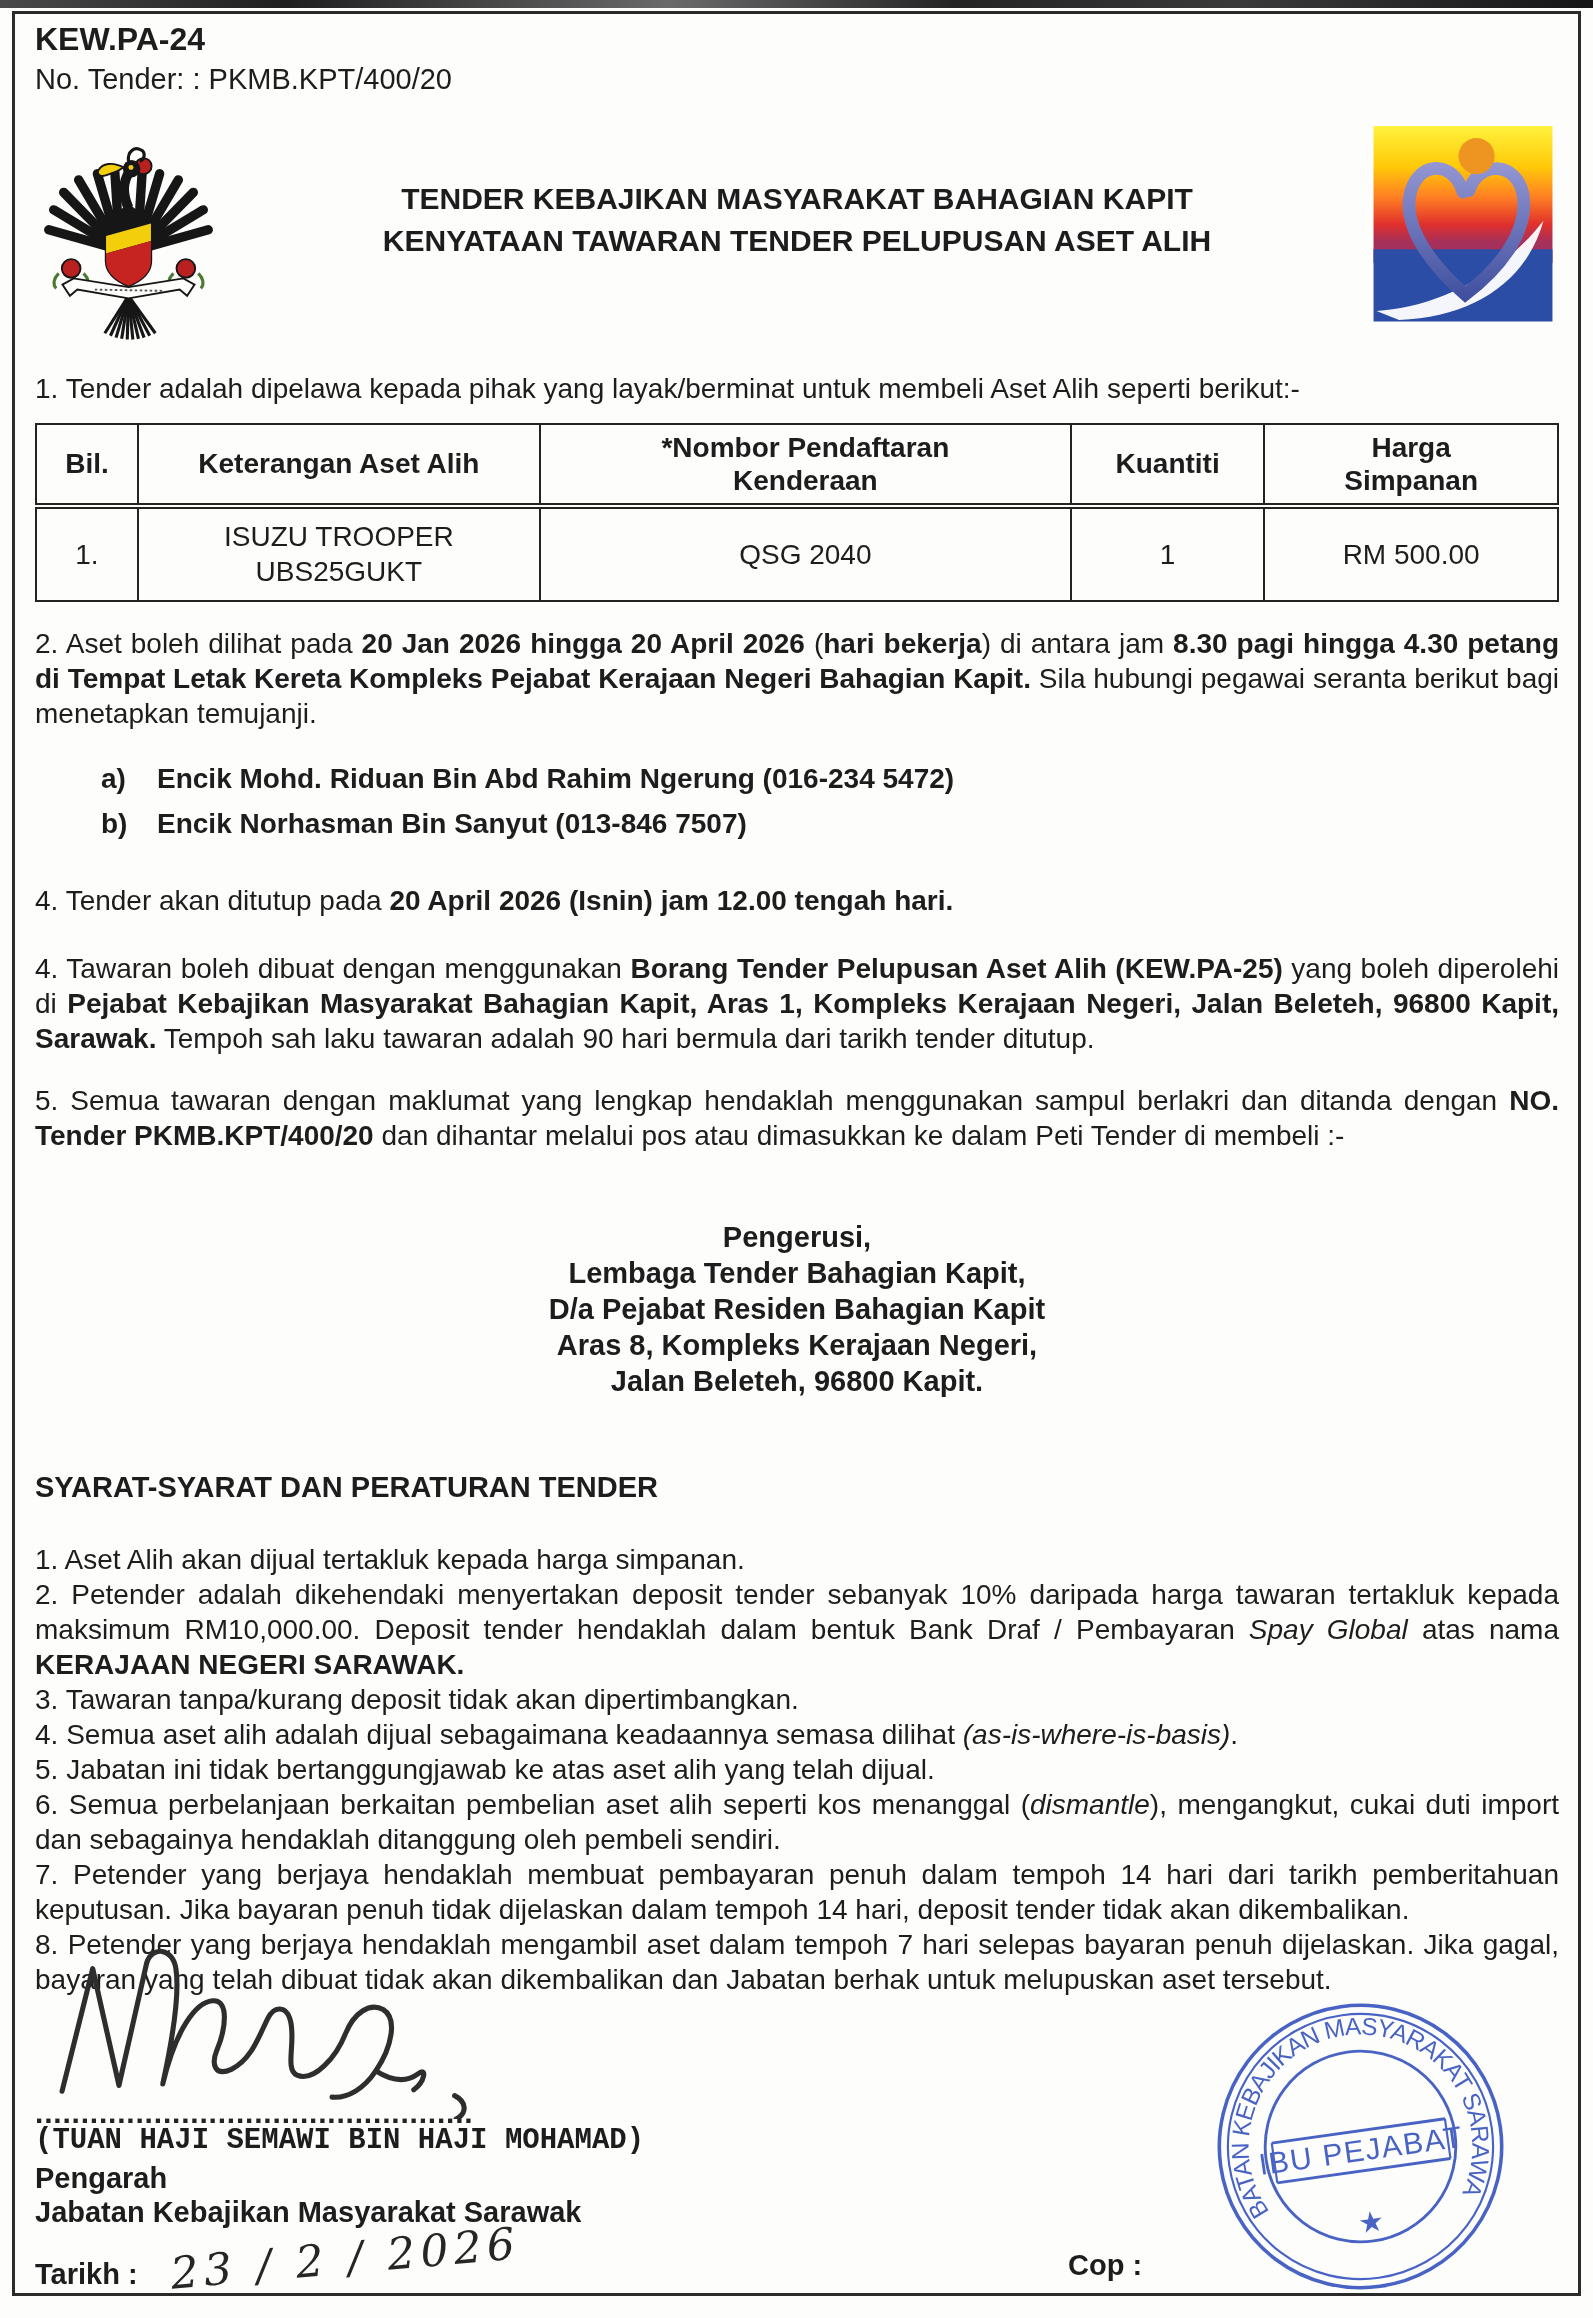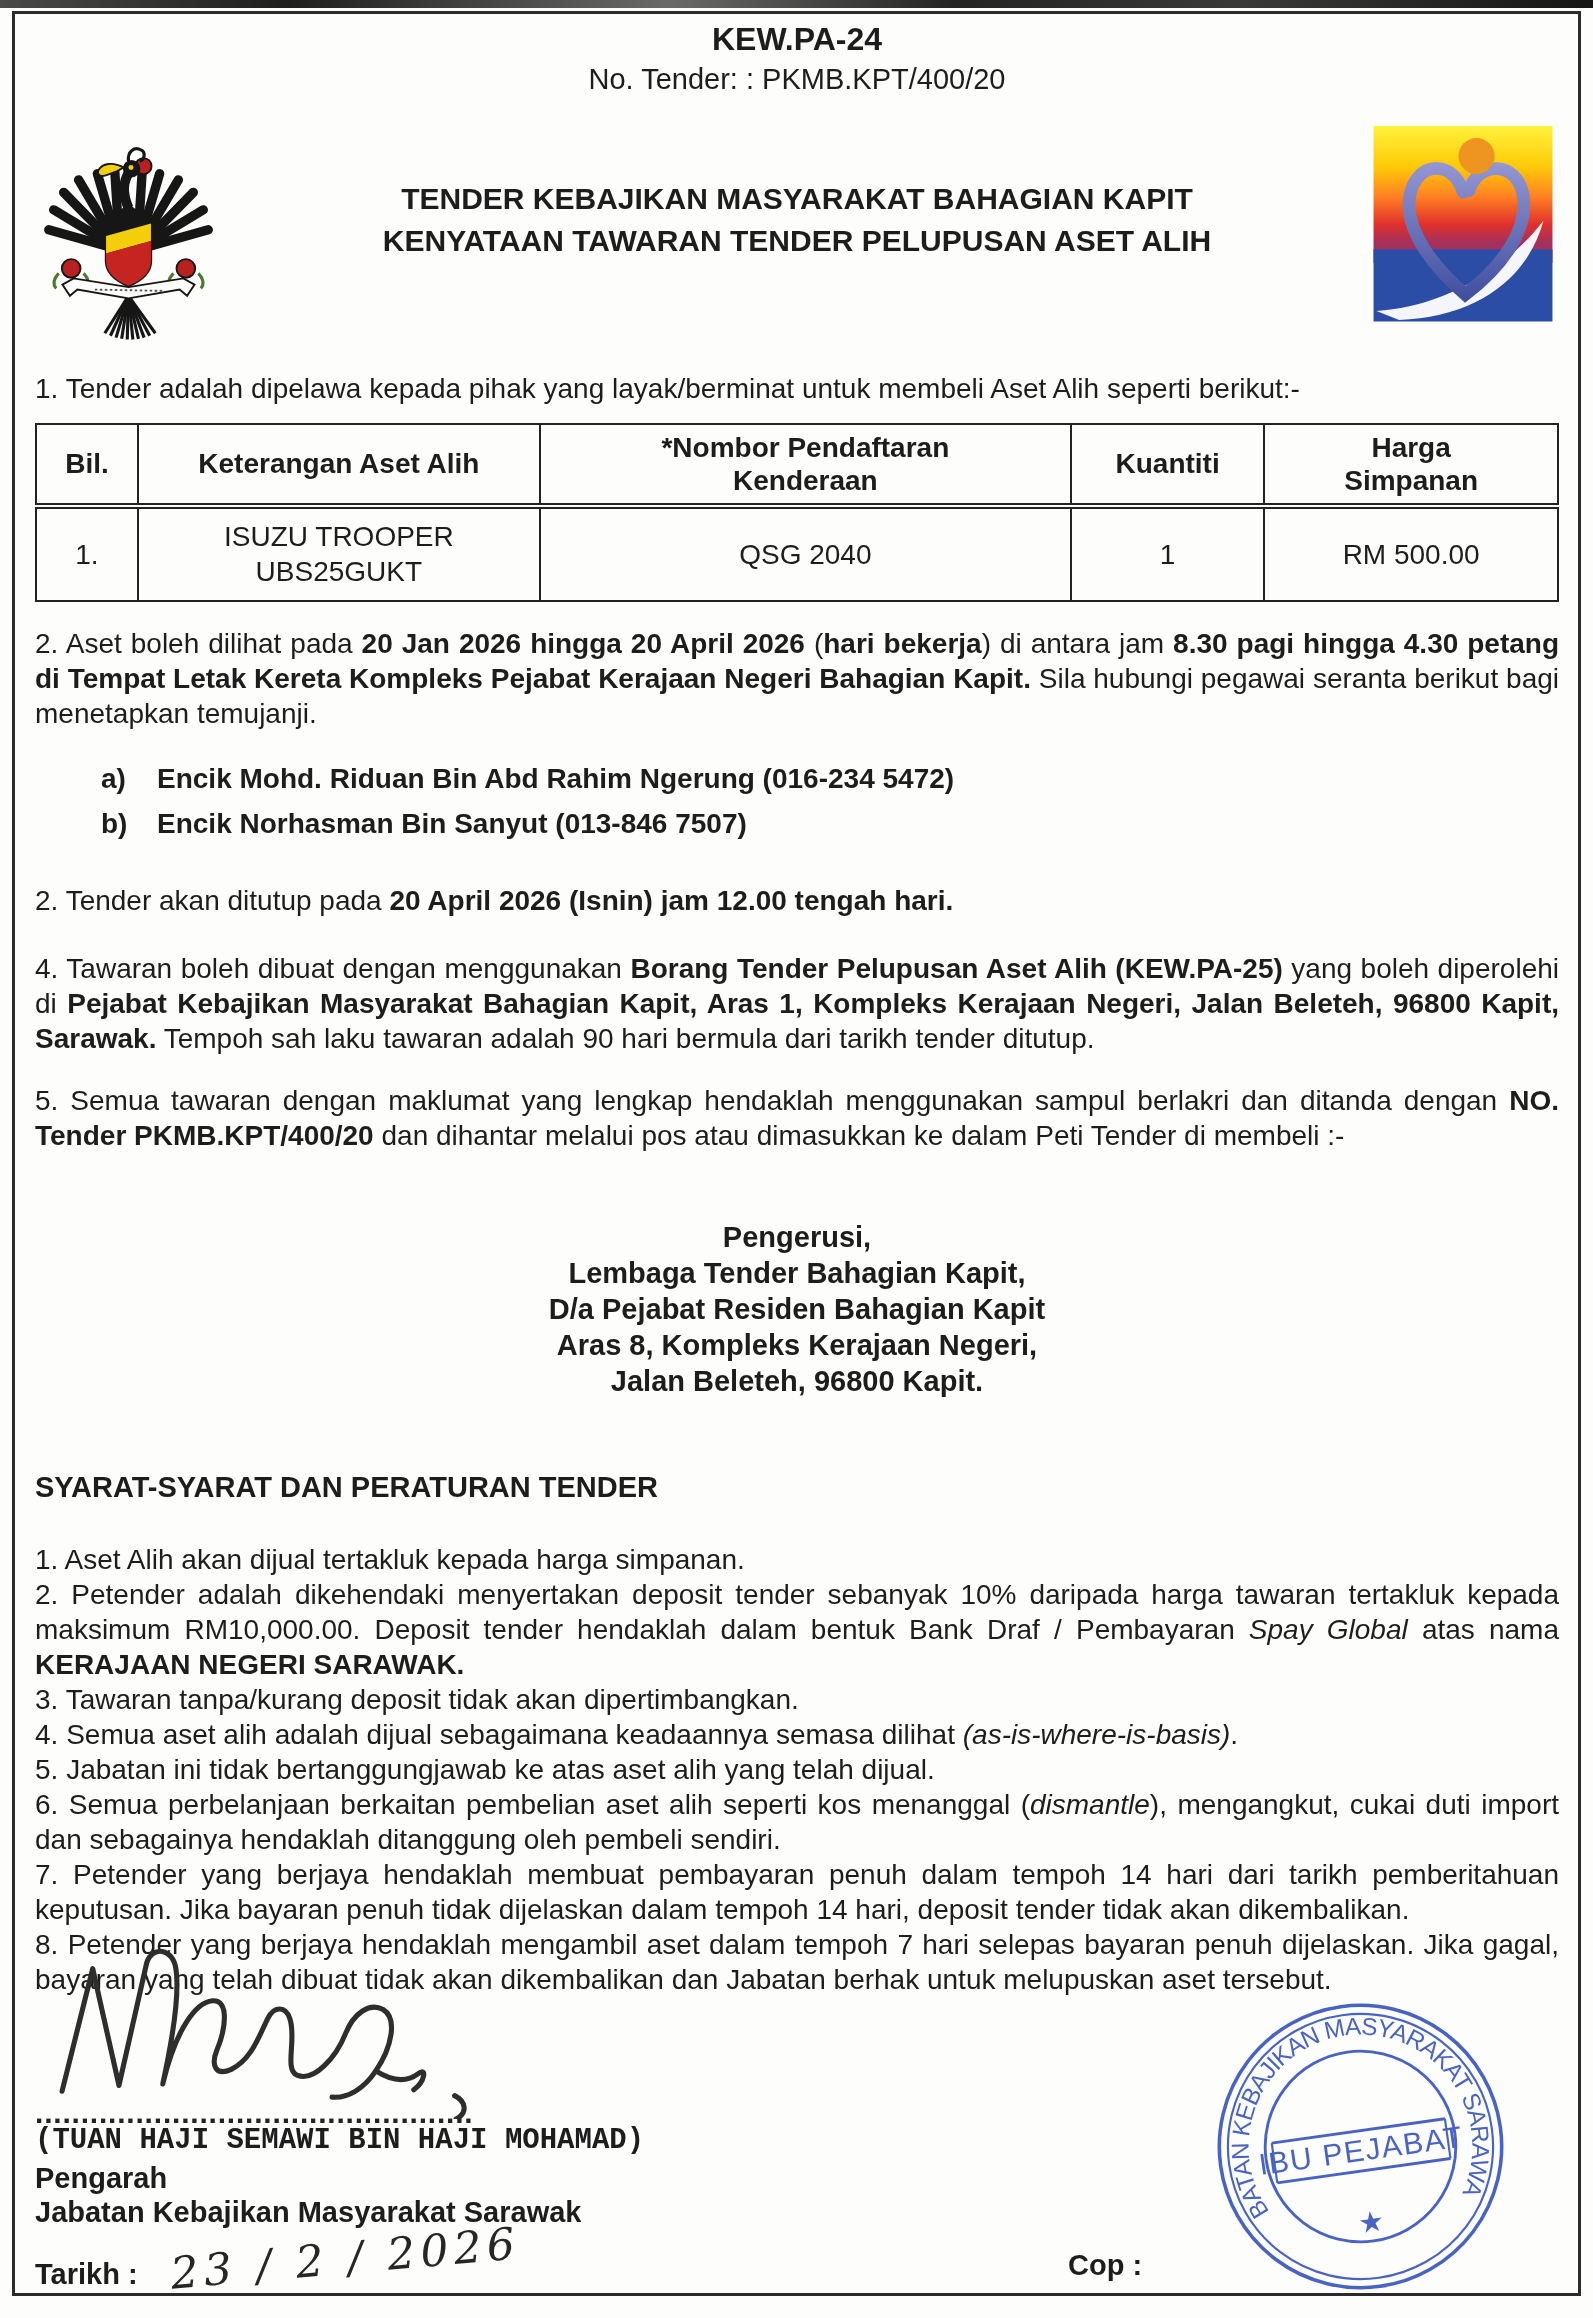--- a/index.html
+++ b/index.html
@@ -2,21 +2,21 @@
 <html style="font-size:12px"><head>
 <meta charset="utf-8">
 <style>
   html,body{margin:0;padding:0;background:#d8d8d4;}
   .page{position:relative;width:1594px;height:2319px;margin:0 auto;background:#fdfdfc;
         font-family:"Liberation Sans","DejaVu Sans",sans-serif;color:#1d1d1d;overflow:hidden;}
   .scan-strip{position:absolute;top:0;left:0;width:100%;height:8.3px;
         background:linear-gradient(90deg,#4a4a4a,#1f1f1f 18%,#6a6a6a 42%,#242424 60%,#3a3a3a 78%,#161616);}
   .frame{position:absolute;left:12px;right:13.5px;top:10.5px;bottom:22.6px;border:3px solid #2b2b2b;pointer-events:none;}
   .content{position:absolute;left:35px;right:35px;top:19.6px;}
-  .meta{text-align:center;line-height:1.2;}
+  .meta{text-align:left;line-height:1.2;}
   .form-code{font-size:32px;font-weight:bold;}
   .tender-no{font-size:29px;margin-top:4.5px;}
   .header-row{display:flex;align-items:flex-start;margin-top:18px;}
   .crest{width:190px;flex:0 0 auto;}
   .titles{flex:1;text-align:center;font-weight:bold;font-size:30px;line-height:42px;margin-top:63px;}
   .jkm{width:190px;flex:0 0 auto;margin-top:7.5px;}
   .para{font-size:28px;line-height:35px;margin:0;}
   .p1{margin-top:10.5px;}
   table.assets{border-collapse:collapse;width:100%;margin-top:17px;table-layout:fixed;}
   .assets th,.assets td{border:2.3px solid #232323;text-align:center;vertical-align:middle;font-size:28px;}
@@ -175,21 +175,21 @@
       <div class="contact">
         <span class="clabel">a)</span>
         <span>Encik Mohd. Riduan Bin Abd Rahim Ngerung (016-234 5472)</span>
       </div>
       <div class="contact">
         <span class="clabel">b)</span>
         <span>Encik Norhasman Bin Sanyut (013-846 7507)</span>
       </div>
     </div>
 
-    <p class="para p3"><span>2. Tender akan ditutup pada </span><span class="b">20 April 2026 (Isnin) jam 12.00 tengah hari.</span></p>
+    <p class="para p3"><span>4. Tender akan ditutup pada </span><span class="b">20 April 2026 (Isnin) jam 12.00 tengah hari.</span></p>
     <p class="para p4"><span>4. Tawaran boleh dibuat dengan menggunakan </span><span class="b">Borang Tender Pelupusan Aset Alih (KEW.PA-25)</span><span> yang boleh diperolehi di </span><span class="b">Pejabat Kebajikan Masyarakat Bahagian Kapit, Aras 1, Kompleks Kerajaan Negeri, Jalan Beleteh, 96800 Kapit, Sarawak.</span><span> Tempoh sah laku tawaran adalah 90 hari bermula dari tarikh tender ditutup.</span></p>
     <p class="para p5"><span>5. Semua tawaran dengan maklumat yang lengkap hendaklah menggunakan sampul berlakri dan ditanda dengan </span><span class="b">NO. Tender PKMB.KPT/400/20</span><span> dan dihantar melalui pos atau dimasukkan ke dalam Peti Tender di membeli :-</span></p>
 
     <div class="address">
       <div>Pengerusi,</div>
       <div>Lembaga Tender Bahagian Kapit,</div>
       <div>D/a Pejabat Residen Bahagian Kapit</div>
       <div>Aras 8, Kompleks Kerajaan Negeri,</div>
       <div>Jalan Beleteh, 96800 Kapit.</div>
     </div>

